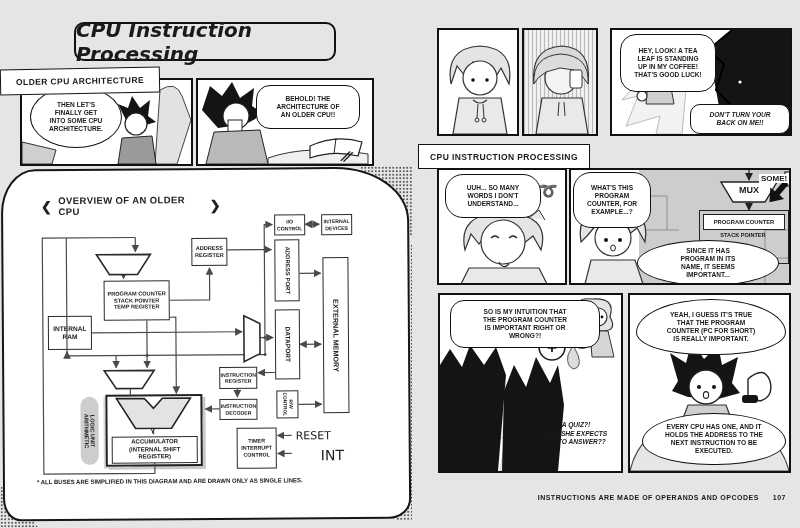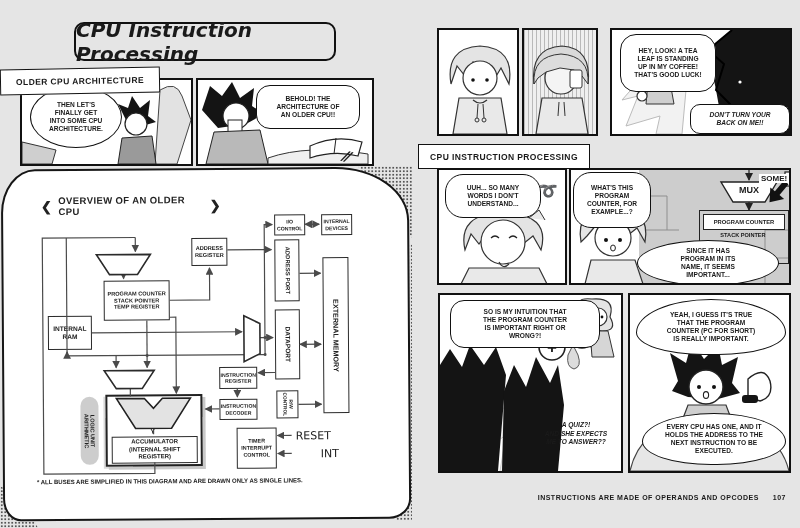--- a/index.html
+++ b/index.html
@@ -195,21 +195,21 @@
 DECODER</div>
 
     <div class="dg dbox vtxt pre" style="left:272px;top:221px;width:22px;height:28px;font-size:4.8px;">R/W
 CONTROL</div>
 
     <div class="dg dbox pre" style="left:232px;top:258px;width:40px;height:41px;font-size:5.4px;">TIMER
 INTERRUPT
 CONTROL</div>
 
     <div class="dg" style="left:291px;top:260px;font-size:11px;font-family:'DejaVu Sans',sans-serif;font-weight:normal;">RESET</div>
-    <div class="dg" style="left:291px;top:278px;font-size:11px;font-family:'DejaVu Sans',sans-serif;font-weight:normal;padding-left:25px;">INT</div>
+    <div class="dg" style="left:291px;top:278px;font-size:14px;font-family:'DejaVu Sans',sans-serif;font-weight:normal;padding-left:25px;">INT</div>
 
     <div class="dg" style="left:32px;top:308px;width:356px;font-size:6px;">* ALL BUSES ARE SIMPLIFIED IN THIS DIAGRAM AND ARE DRAWN ONLY AS SINGLE LINES.</div>
   </div>
 
   <div class="panel" style="left:437px;top:28px;width:82px;height:108px;">
     <svg class="artsvg" style="left:6px;top:8px;" width="70" height="96" viewBox="0 0 70 96">
       <path d="M6,46 Q0,10 35,8 Q70,10 64,46 L56,30 50,40 44,26 36,38 28,24 20,38 12,28 Z" fill="#e4e4e4" stroke="#333" stroke-width="1.2"></path>
       <circle cx="35" cy="40" r="17" fill="#fff" stroke="#333" stroke-width="1.2"></circle>
       <circle cx="28" cy="42" r="1.8" fill="#111"></circle>
         <circle cx="42" cy="42" r="1.8" fill="#111"></circle>

